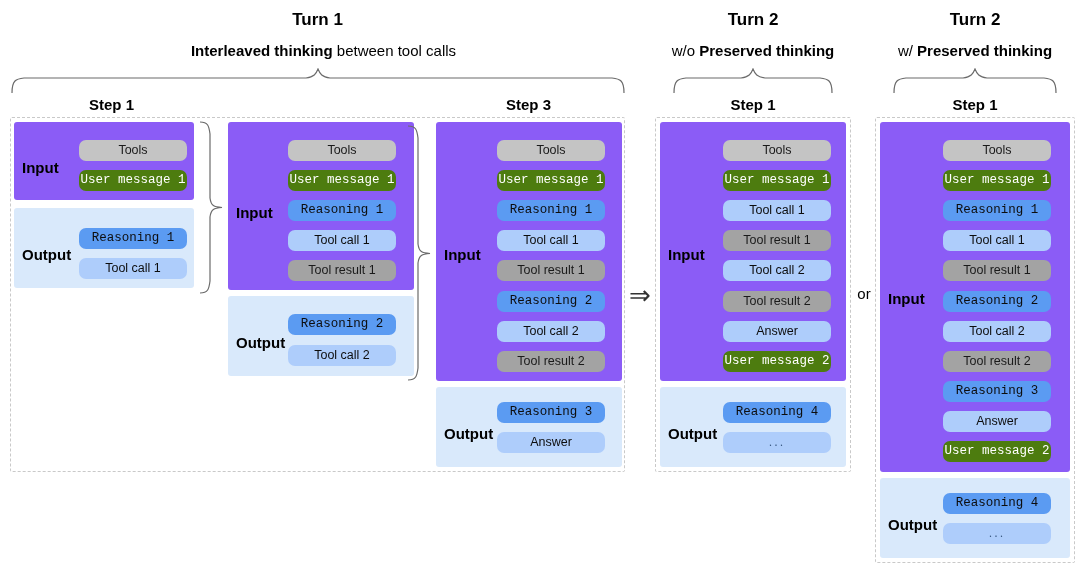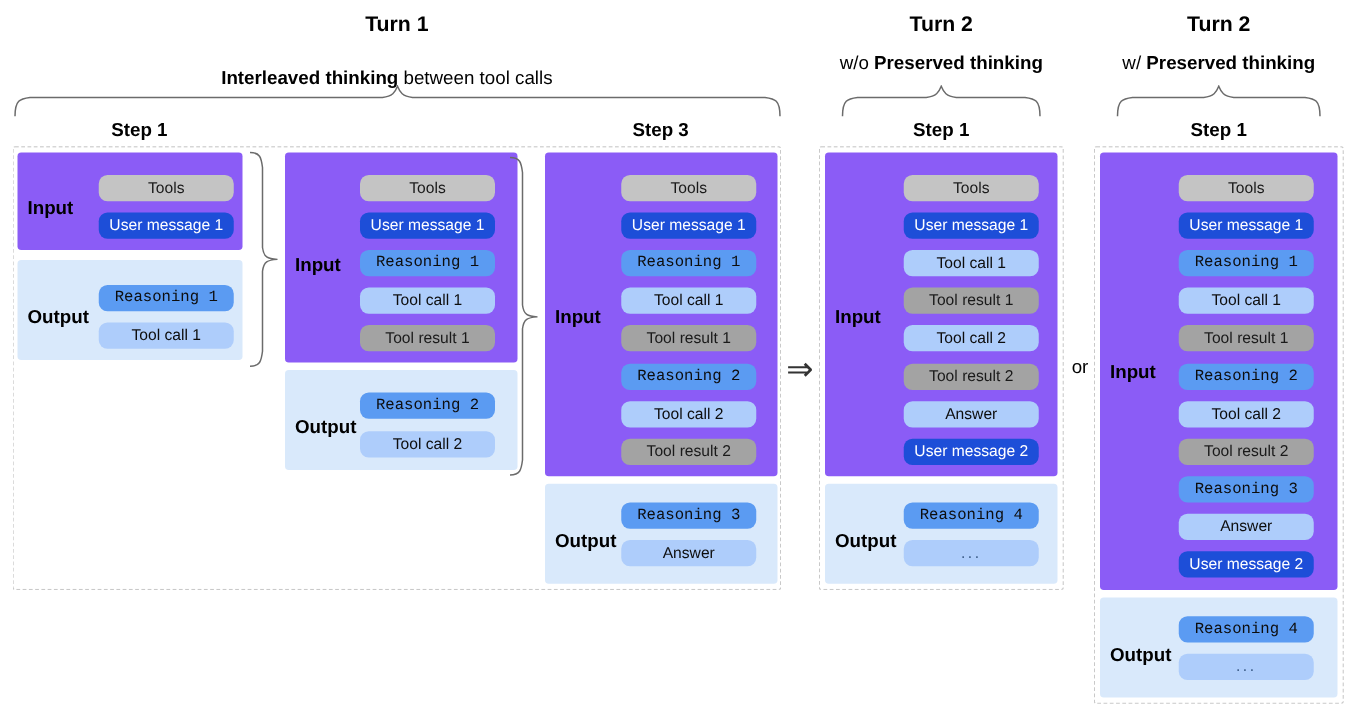--- a/index.html
+++ b/index.html
@@ -24,40 +24,40 @@
   .ioblock.input{background:#8b5cf6;}
   .ioblock.output{background:#d9e9fb;}
   .iolabel{position:absolute;font-weight:bold;font-size:15px;color:#000;left:8px;
            transform:translateY(-50%);white-space:nowrap;}
 
   
   .pill{position:absolute;box-sizing:border-box;border-radius:7px;
         display:flex;align-items:center;justify-content:center;
         font-size:12.5px;line-height:1;white-space:nowrap;}
   .pill.tools{background:#c4c4c4;color:#1a1a1a;}
-  .pill.usermsg{background:#1d4ed8;color:#ffffff;}
+  .pill.usermsg{background:#4d7c0f;color:#ffffff;font-family:Liberation Mono, monospace;}
   .pill.reasoning{background:#5b9bf2;color:#0d0d0d;font-family:Liberation Mono, monospace;}
   .pill.toolcall{background:#aecdfb;color:#0d0d0d;}
   .pill.toolresult{background:#a3a3a3;color:#1a1a1a;}
   .pill.answer{background:#aecdfb;color:#0d0d0d;}
   .pill.ellipsis{background:#aecdfb;color:#3b5b86;letter-spacing:2px;}
 
   
   .brace-v{position:absolute;}
   .brace-h{position:absolute;}
   .arrow{position:absolute;font-size:26px;line-height:1;color:#333;}
   .orlabel{position:absolute;font-size:15px;color:#000;}
 </style>
 </head>
 <body>
 
 <div class="stage">
 
   <div class="turn-title" style="left:10px;top:10px;width:615px;">Turn 1</div>
-  <div class="turn-sub" style="left:2px;top:42px;width:615px;margin-top:12px;">
+  <div class="turn-sub" style="left:16px;top:42px;width:615px;">
     <b>Interleaved thinking</b><span> between tool calls</span>
   </div>
 
   <div class="turn-title" style="left:655px;top:10px;width:196px;">Turn 2</div>
   <div class="turn-sub" style="left:645px;top:42px;width:216px;">
     <span>w/o </span><b>Preserved thinking</b>
   </div>
 
   <div class="turn-title" style="left:875px;top:10px;width:200px;">Turn 2</div>
   <div class="turn-sub" style="left:869px;top:42px;width:212px;">

